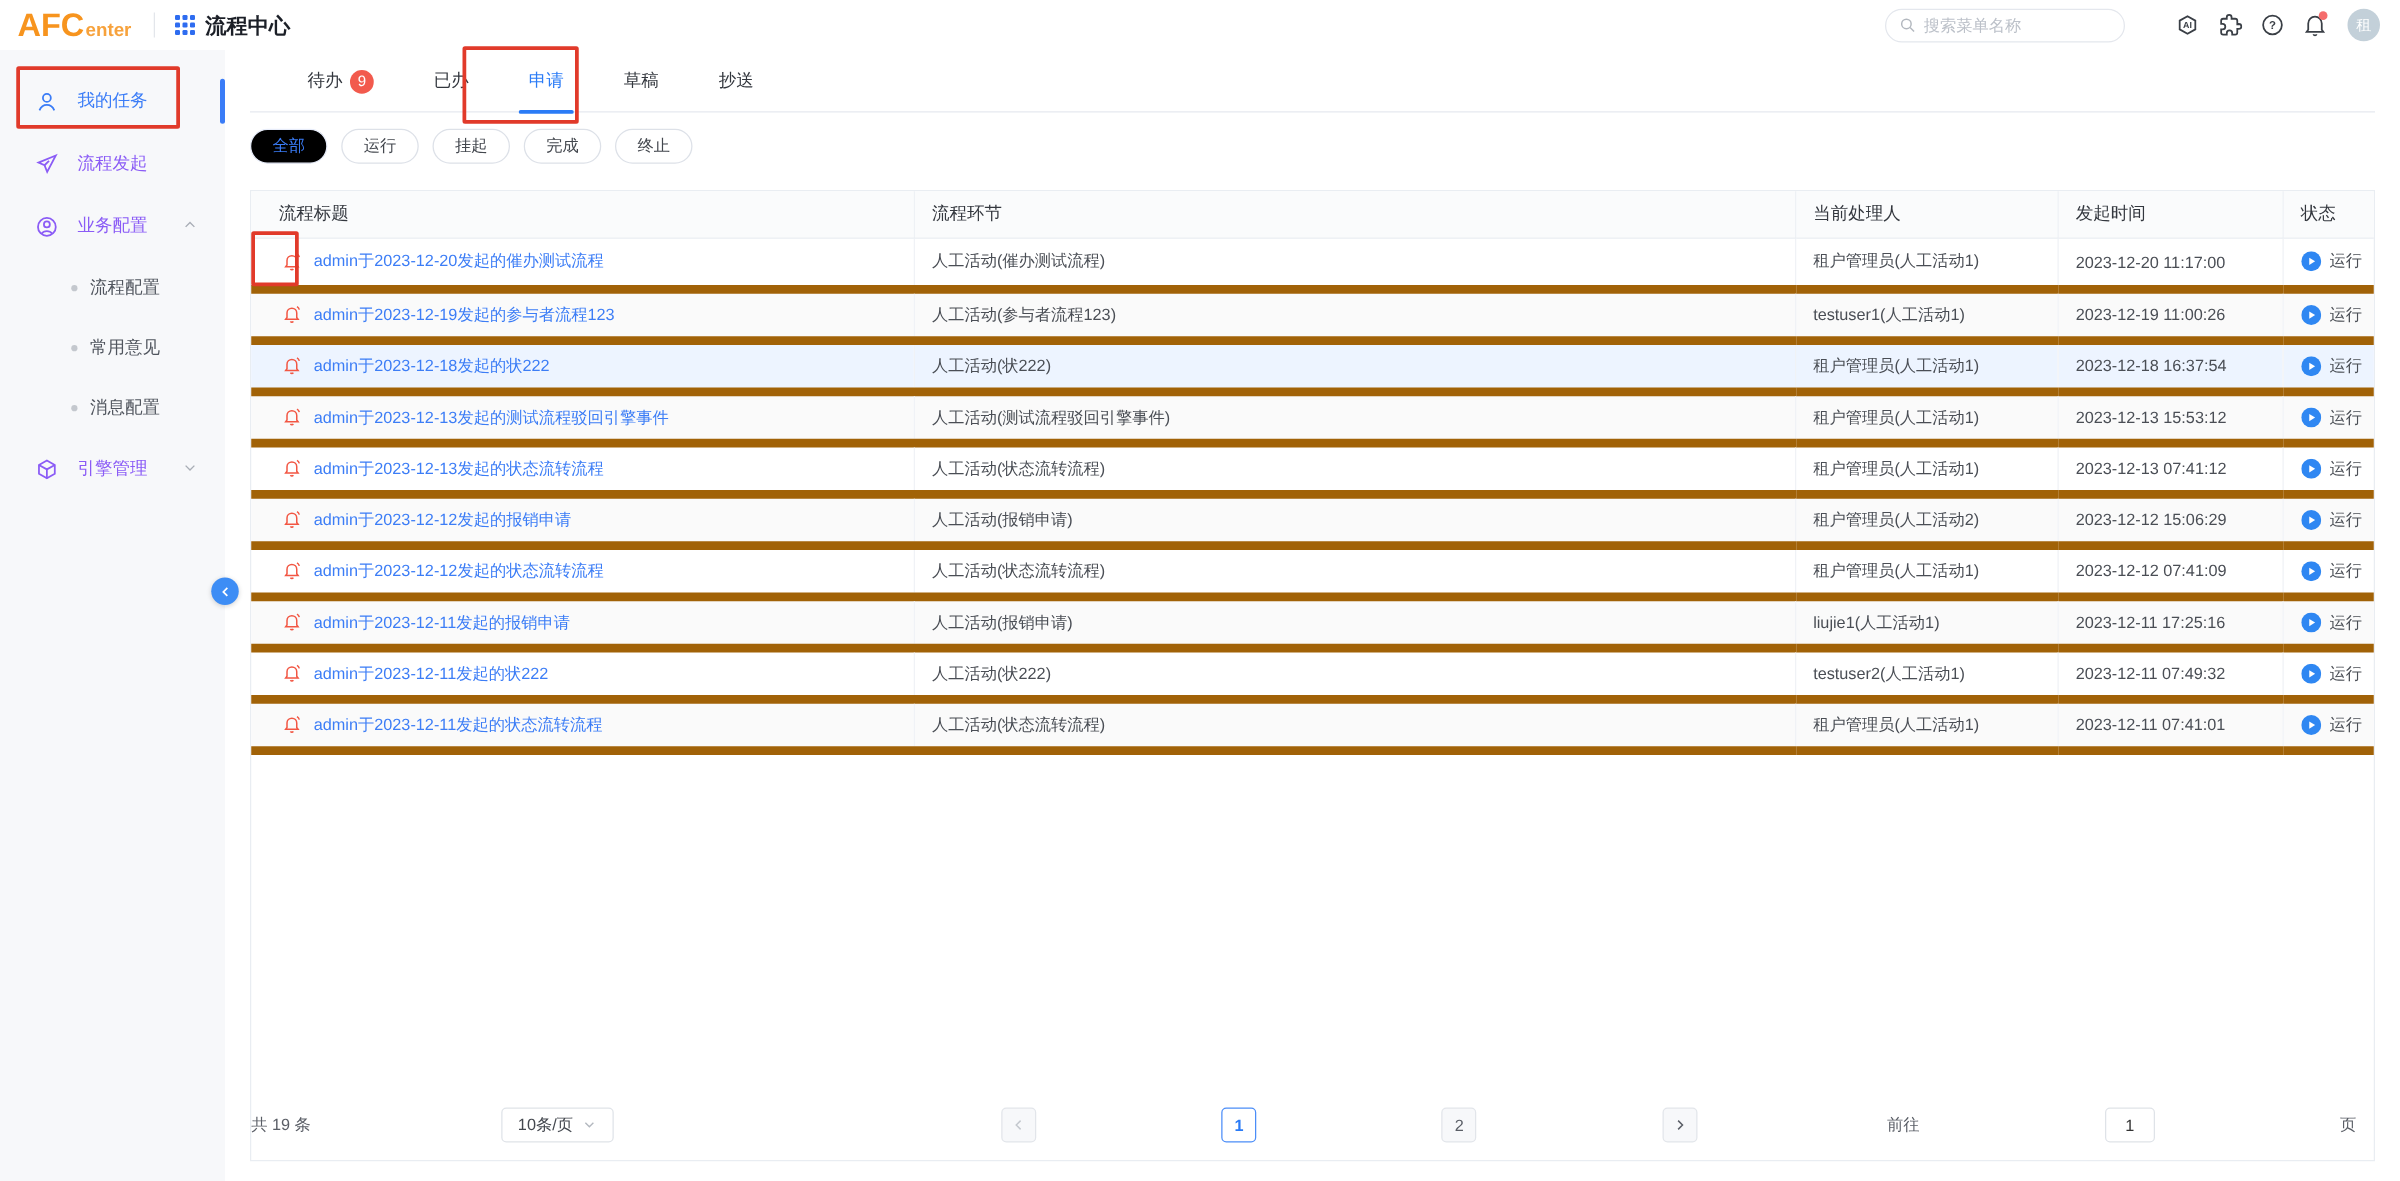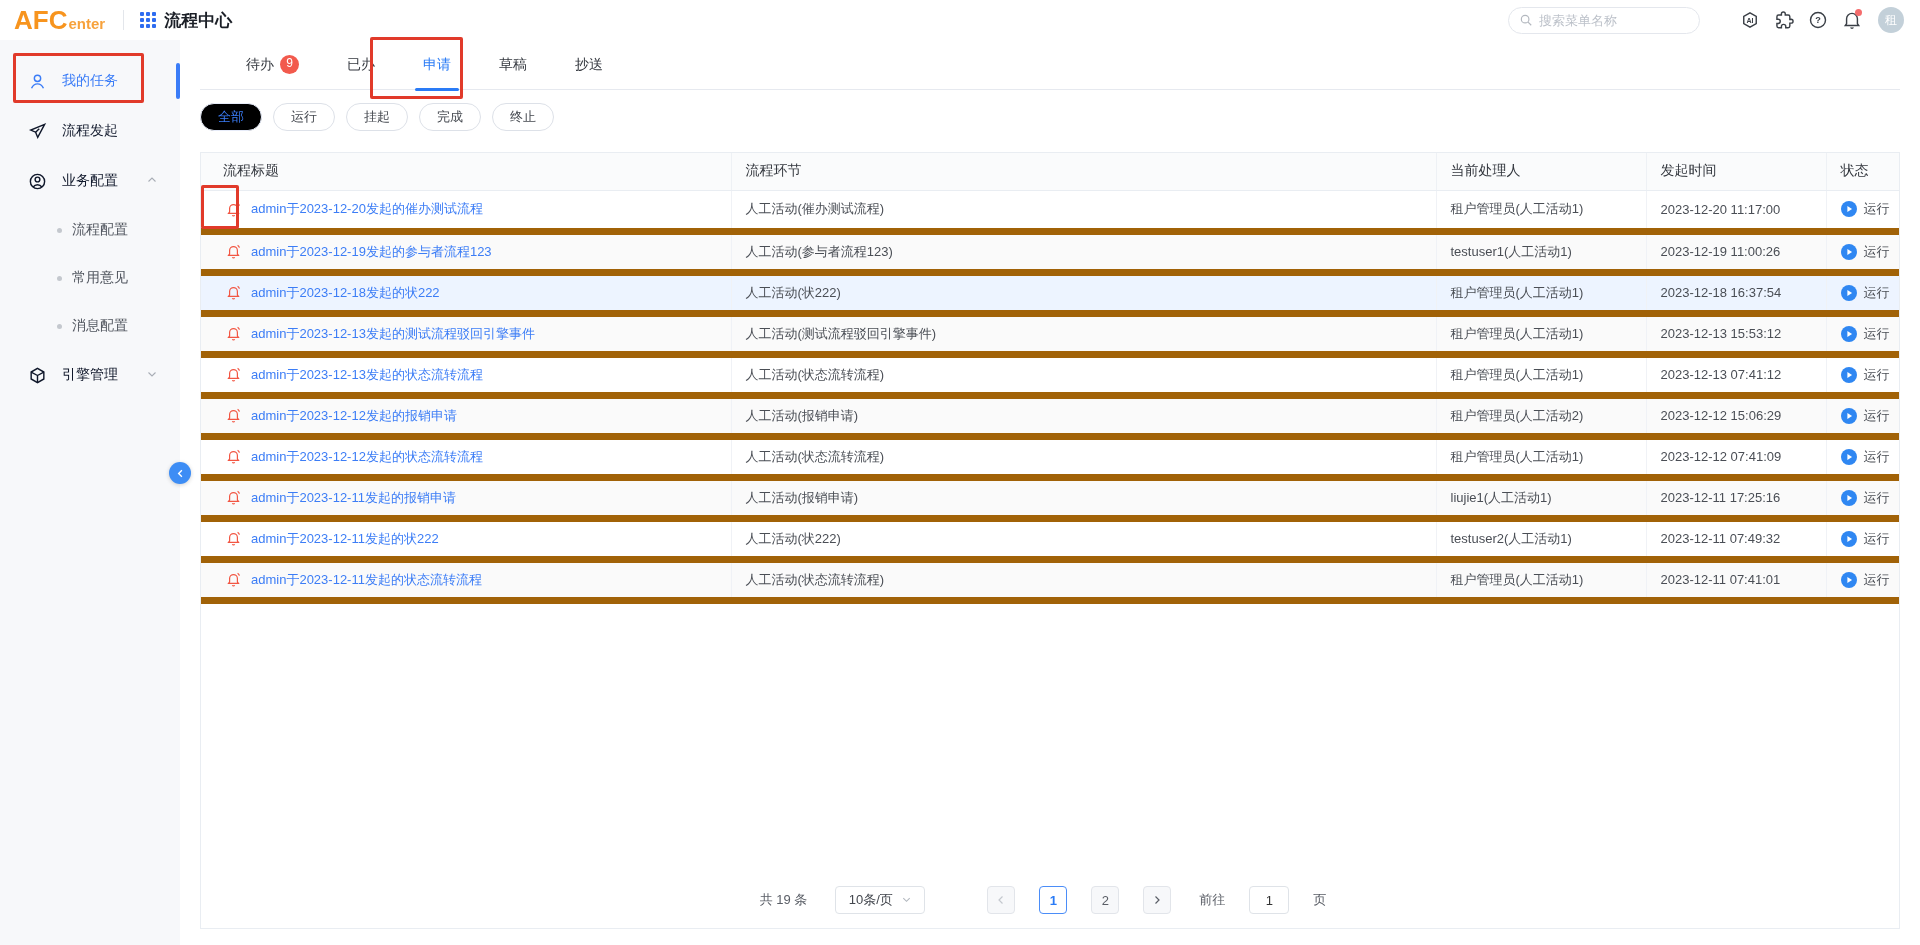--- a/index.html
+++ b/index.html
@@ -22,33 +22,33 @@
   .header-search input { border:none; outline:none; width:100%; font-size:13px; color:#0369a1; background:transparent; }
   .header-search input::placeholder { color:#bcc1c9; }
   .hdr-icon { width:20px; height:20px; margin-left:14px; color:#3a3f46; display:inline-flex; align-items:center; justify-content:center; position:relative; cursor:pointer; }
   .hdr-icon svg { display:block; }
   .bell-dot { position:absolute; top:-1px; right:0px; width:7px; height:7px; border-radius:50%; background:#f56c6c; }
   .avatar { width:26px; height:26px; border-radius:50%; background:#c3d0d9; color:#fff; font-size:12px; display:flex; align-items:center; justify-content:center; margin-left:16px; cursor:pointer; }
 
   
   .body-wrap { display:flex; height:905px; }
   .sidebar { position:relative; width:180px; flex:none; background:#f7f8fa; padding-top:16px; }
-  .side-item { position:relative; height:50px; display:flex; align-items:center; padding-left:28px; gap:15px; font-size:14px; color:#0f172a; cursor:pointer; }
+  .side-item { position:relative; height:50px; display:flex; align-items:center; padding-left:28px; gap:15px; font-size:14px; color:#8b5cf6; cursor:pointer; }
   .side-item svg { flex:none; }
   .side-item .chev { position:absolute; right:22px; color:#a8adb5; }
   .side-item.active { color:#3a7cf7; }
   .active-bar { position:absolute; right:0; top:7px; width:4px; height:36px; border-radius:2px; background:#3a7cf7; }
   .side-child { height:48px; display:flex; align-items:center; padding-left:57px; gap:10px; font-size:14px; color:#50555e; cursor:pointer; }
   .side-child .dot { width:5px; height:5px; border-radius:50%; background:#c4c8ce; flex:none; }
   .collapse-btn { position:absolute; top:422px; right:-11px; width:22px; height:22px; border-radius:50%; background:#3d8df5; color:#fff; display:flex; align-items:center; justify-content:center; box-shadow:0 1px 4px rgba(0,0,0,.18); cursor:pointer; z-index:5; }
 
   .main { flex:1; background:#fff; padding:0 20px; min-width:0; }
 
   
-  .tabs-row { display:flex; align-items:center; height:50px; border-bottom:1px solid #e6e9ef; padding-left:22px; gap:0;font-family:Liberation Mono, monospace; }
+  .tabs-row { display:flex; height:50px; border-bottom:1px solid #e6e9ef; padding-left:22px; gap:0; }
   .tab { display:flex; align-items:center; gap:6px; height:50px; padding:0 24px; font-size:14px; color:#33373e; cursor:pointer; position:relative; }
   .tab.active { color:#2a7bf6; }
   .tab.active::after { content:""; position:absolute; left:16px; right:16px; bottom:-1px; height:3px; border-radius:2px; background:#2a7bf6; }
   .tab-badge { min-width:19px; height:19px; border-radius:10px; background:#f25a4d; color:#fff; font-size:12px; line-height:19px; text-align:center; padding:0 5px; }
 
   
   .filter-row { display:flex; align-items:center; margin-top:12px; height:30px; }
   .pill { height:28px; padding:0 17px; border-radius:14px; border:1px solid #dde1e8; background:#fff; font-size:13px; color:#43474e; display:flex; align-items:center; margin-right:11px; cursor:pointer; }
   .pill.active { background:#000000; border-color:#e7ecf9; color:#3a7cf7;font-family:Liberation Serif, serif; }
   .filter-search { margin-left:auto; display:flex; align-items:center; width:287px; height:30px; border:1px solid #dfe3e8; border-radius:4px; padding:0 10px; background:#fff; }
@@ -70,21 +70,21 @@
   tbody tr.highlight { background:#edf4ff; }
   .title-cell { display:flex; align-items:center; gap:9px; padding-left:10px; }
   .row-bell { color:#f25643; flex:none; display:flex; }
   a.flow-link { color:#3c7df6; text-decoration:none; cursor:pointer; font-size:13px; }
   .status-wrap { display:flex; align-items:center; gap:7px; }
   .status-wrap svg { flex:none; }
 
   .card-filler { flex:1; }
 
   
-  .pagination { height:56px; display:flex; align-items:center; justify-content:center; padding-right:14px; gap:24px; font-size:13px; color:#5a5e66; }
+  .pagination { height:56px; display:flex; align-items:center; justify-content:space-between; padding-right:14px; gap:24px; font-size:13px; color:#5a5e66; }
   .pg-total { margin-right:4px; }
   .pg-size { width:90px; height:28px; border:1px solid #dfe3e8; border-radius:4px; display:flex; align-items:center; justify-content:center; gap:8px; color:#43474e; cursor:pointer; background:#fff; }
   .pg-size .chev-dn { color:#b3b8bf; }
   .pg-gap { width:14px; }
   .pg-btn { width:28px; height:28px; border:1px solid #e2e5ea; border-radius:4px; background:#f7f8fa; display:flex; align-items:center; justify-content:center; font-size:13px; color:#5a5e66; cursor:pointer; }
   .pg-btn.disabled { color:#c4c8ce; }
   .pg-btn.current { background:#fff; border-color:#4b8df8; color:#2a7bf6; font-weight:700; }
   .pg-goto-label { margin-left:4px; }
   .pg-goto-input { width:40px; height:28px; border:1px solid #dfe3e8; border-radius:4px; text-align:center; font-size:13px; color:#333; outline:none; }
   .pg-unit { }

